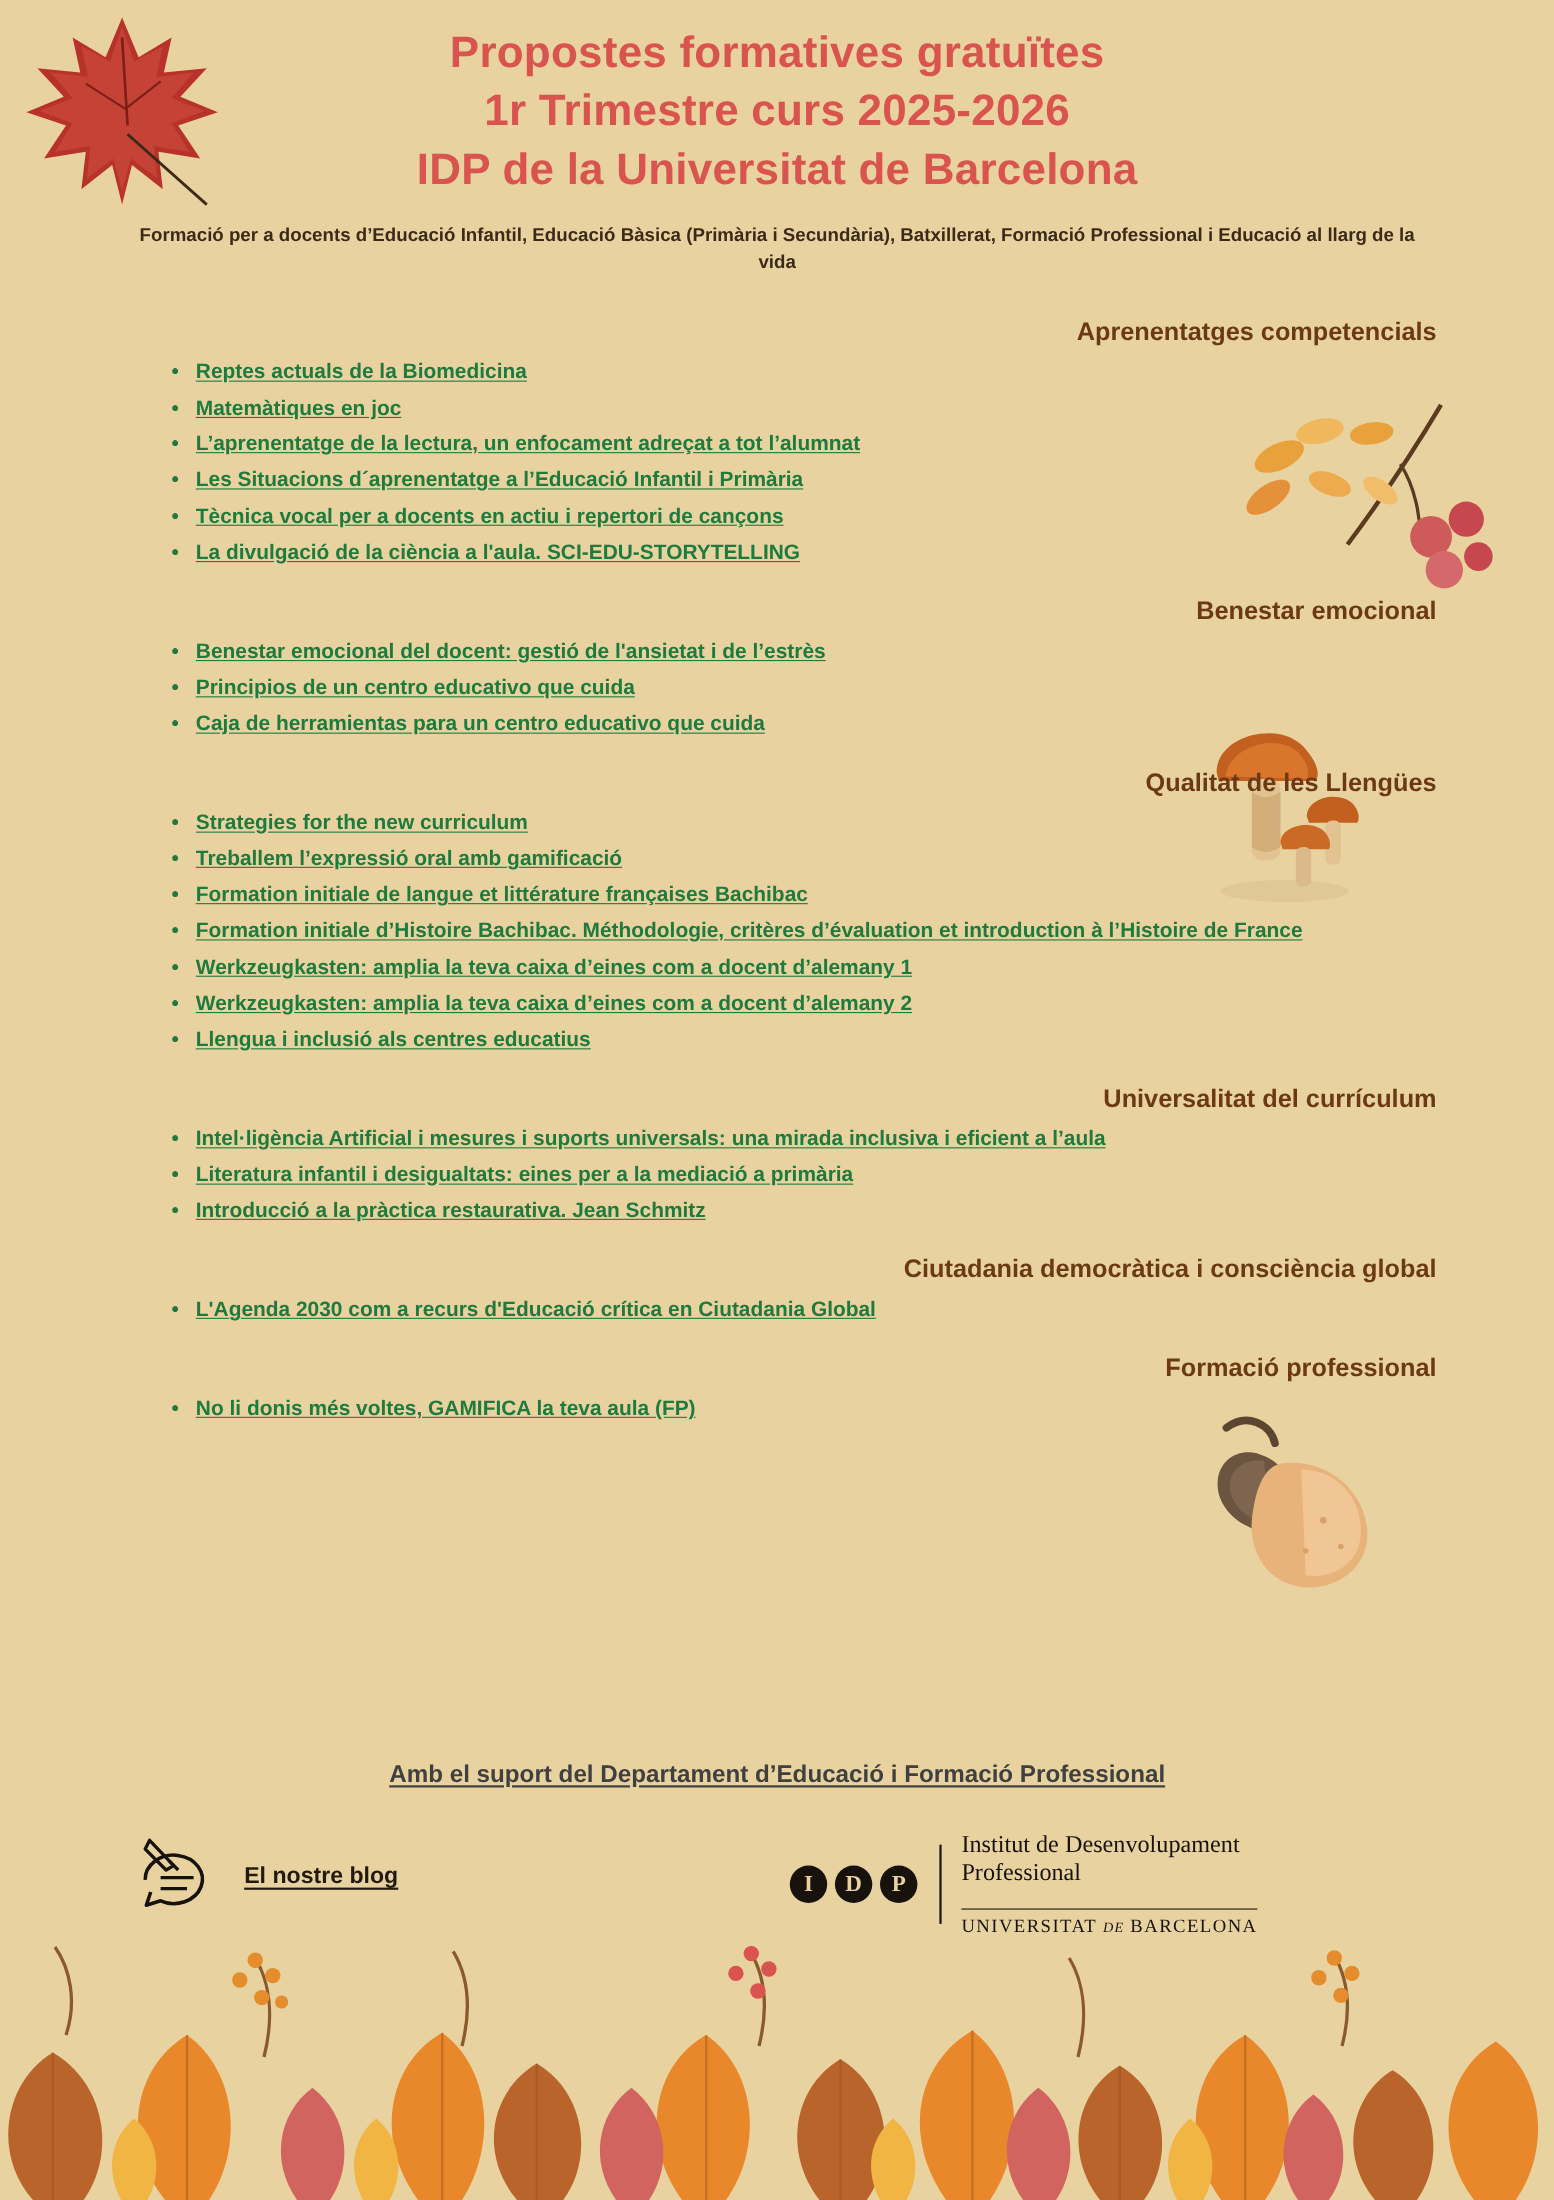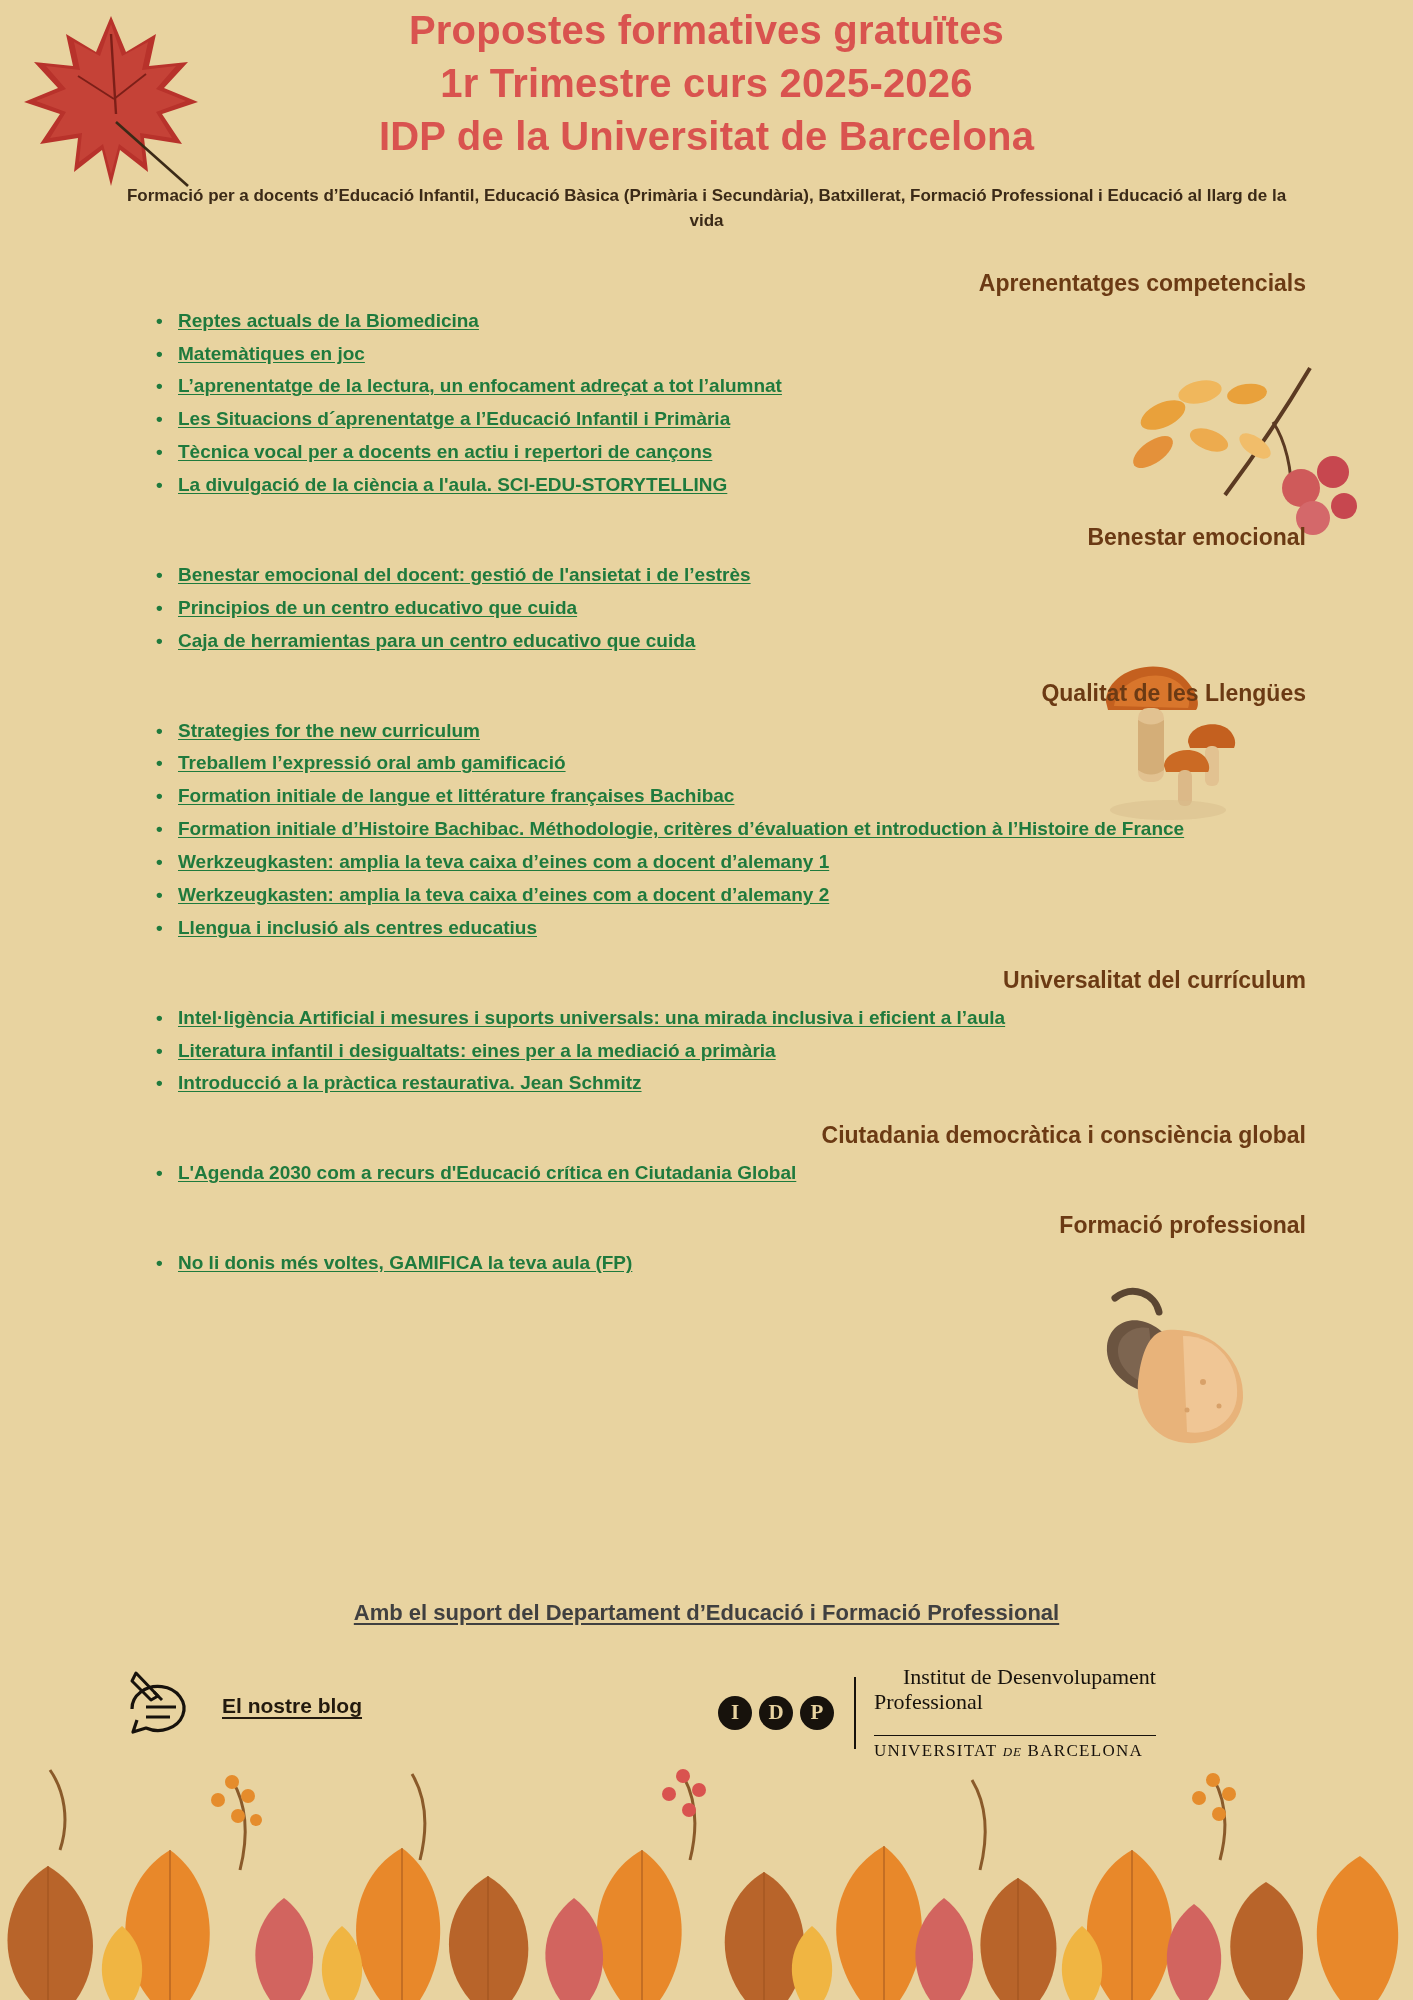--- a/index.html
+++ b/index.html
@@ -15,21 +15,21 @@
     overflow: hidden;
   }
   .poster {
     position: relative;
     width: 1413px;
     height: 2000px;
   }
 
   
   .header {
-    padding-top: 4px;
+    padding-top: 22px;
     text-align: center;
     position: relative;
     z-index: 5;
   }
   .title-line {
     color: #d9534f;
     font-weight: bold;
     font-size: 40px;
     line-height: 1.32;
     letter-spacing: 0.2px;
@@ -156,21 +156,21 @@
     justify-content: center;
     font-family: "Liberation Serif", serif;
   }
   .idp-divider {
     width: 2px;
     height: 72px;
     background: #17120c;
     margin: 0 18px 0 20px;
   }
   .idp-text { color: #17120c; line-height: 1.12; }
-  .idp-t1 { font-family: "Liberation Serif", serif; font-size: 22px; margin-left: 29px; }
+  .idp-t1 { font-family: "Liberation Serif", serif; font-size: 22px; }
   .idp-t2 { font-family: "Liberation Serif", serif; font-size: 22px; margin-bottom: 21px;}
   .idp-t3 {
     font-family: "Liberation Serif", serif;
     font-size: 17px;
     letter-spacing: 1.3px;
     border-top: 1.5px solid #17120c;
     padding-top: 5px;
   }
   .idp-t3 small { font-size: 13px; letter-spacing: 1px; font-style: italic; }
 

